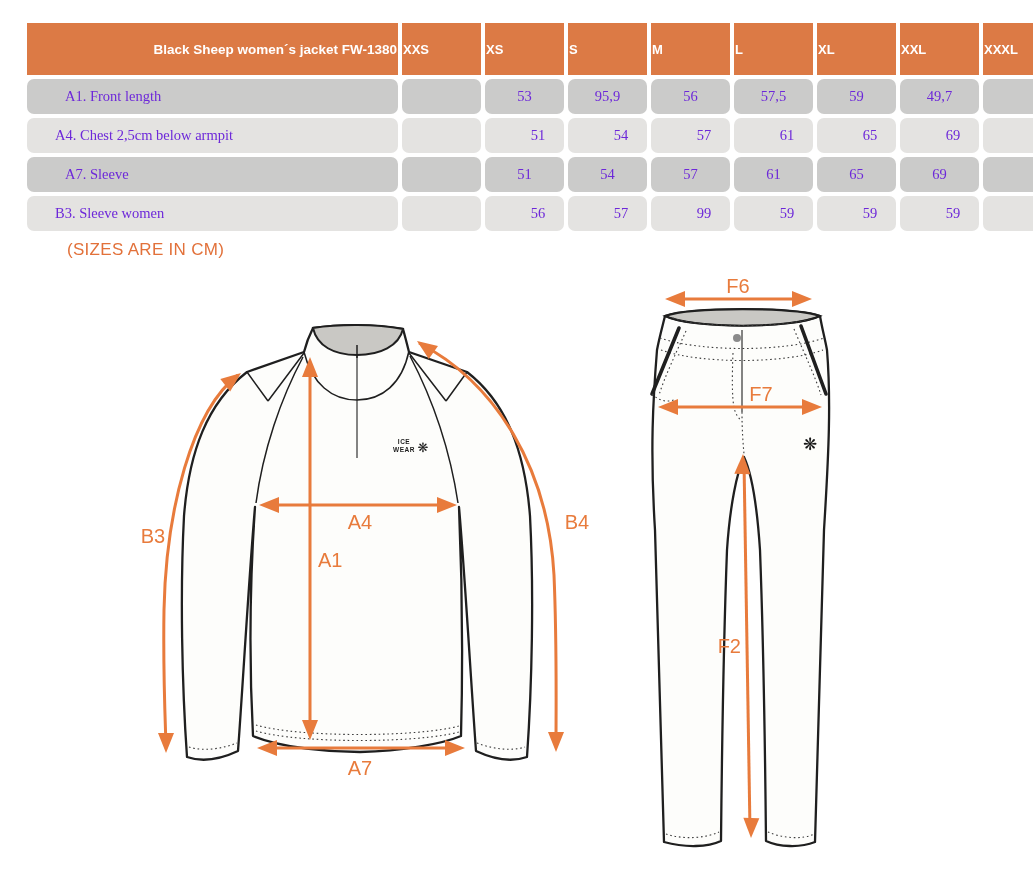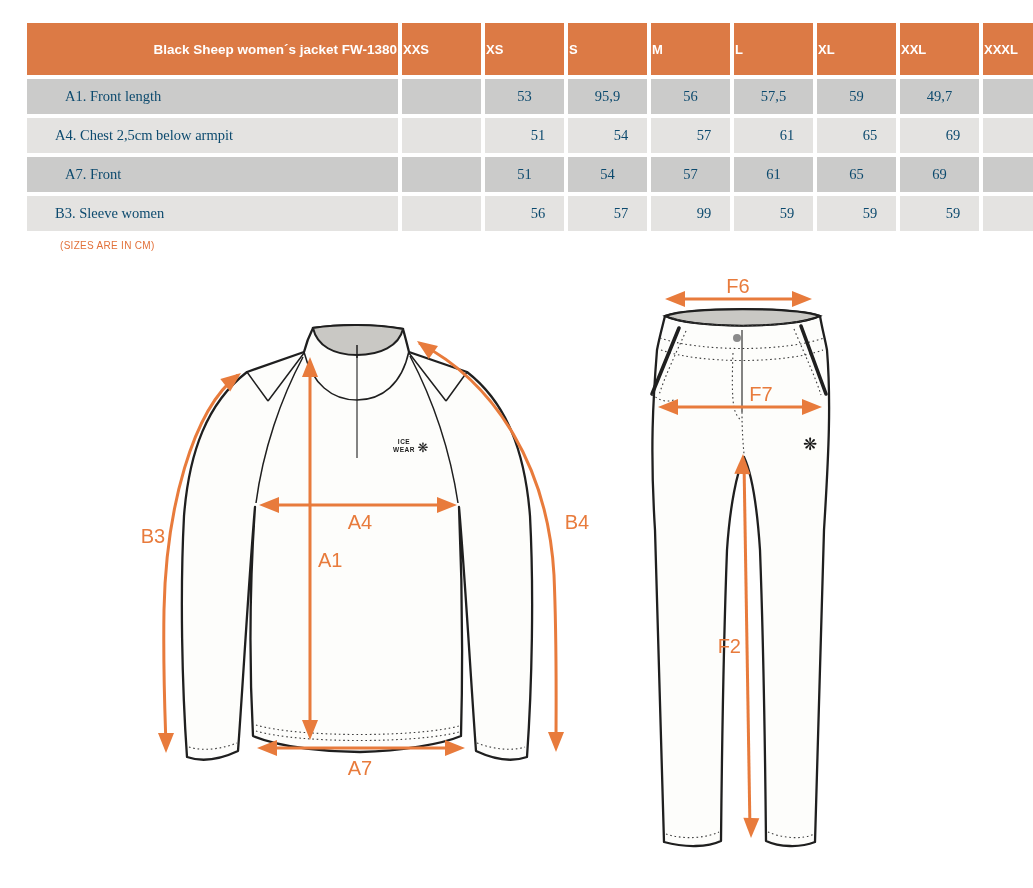--- a/index.html
+++ b/index.html
@@ -13,30 +13,30 @@
     border-collapse:separate;border-spacing:4px;table-layout:fixed;
   }
   table.size-table th{
     background:var(--header-bg,#dc7a45);color:#fff;
     font-family:"Liberation Sans",sans-serif;font-weight:bold;font-size:13px;
     height:50px;text-align:left;vertical-align:middle;
   }
   table.size-table th.title{width:332px;text-align:right;padding-left:38px;font-size:13.5px;}
   table.size-table th:not(.title){width:77px;}
   table.size-table td{
-    font-family:"Liberation Serif",serif;font-size:14.5px;color:#0c4a6e;
-    height:33px;text-align:center;vertical-align:middle;
+    font-family:"Liberation Serif",serif;font-size:14.5px;color:#6d28d9;
+    height:33px;text-align:center;vertical-align:middle;border-radius:7px;
   }
   table.size-table td.label{text-align:left;padding-left:38px;}
   table.size-table tr.dark td{background:var(--row-dark,#cbcbca);}
   table.size-table tr.light td{background:var(--row-light,#e4e3e1);padding-left:28px;}
   
   .note{
-    position:absolute;left:60px;top:240px;
-    color:var(--note-text,#e2713a);font-size:10px;letter-spacing:.3px;
+    position:absolute;left:67px;top:240px;
+    color:var(--note-text,#e2713a);font-size:17px;letter-spacing:.3px;
   }
   
   svg.diagrams{position:absolute;left:0;top:0;}
   .outline{fill:var(--garment-fill,#fdfdfb);stroke:var(--line,#1f1f1f);stroke-width:2.3;stroke-linejoin:round;}
   .graypanel{fill:var(--collar-gray,#c9c8c4);stroke:var(--line,#1f1f1f);stroke-width:2;}
   .seam{fill:none;stroke:var(--line,#1f1f1f);stroke-width:1.5;}
   .thin{fill:none;stroke:var(--line,#1f1f1f);stroke-width:1.1;}
   .boldseam{fill:none;stroke:var(--line,#1f1f1f);stroke-width:3.6;stroke-linecap:round;}
   .dotted{fill:none;stroke:#3c3c3c;stroke-width:1.1;stroke-dasharray:1.6 2.8;}
   .arrow{fill:none;stroke:var(--accent,#e87b3c);stroke-width:3;}
@@ -80,21 +80,21 @@
           <td></td>
           <td>51</td>
           <td>54</td>
           <td>57</td>
           <td>61</td>
           <td>65</td>
           <td>69</td>
           <td></td>
         </tr>
         <tr class="dark">
-          <td class="label">A7. Front</td>
+          <td class="label">A7. Sleeve</td>
           <td></td>
           <td>51</td>
           <td>54</td>
           <td>57</td>
           <td>61</td>
           <td>65</td>
           <td>69</td>
           <td></td>
         </tr>
         <tr class="light">

